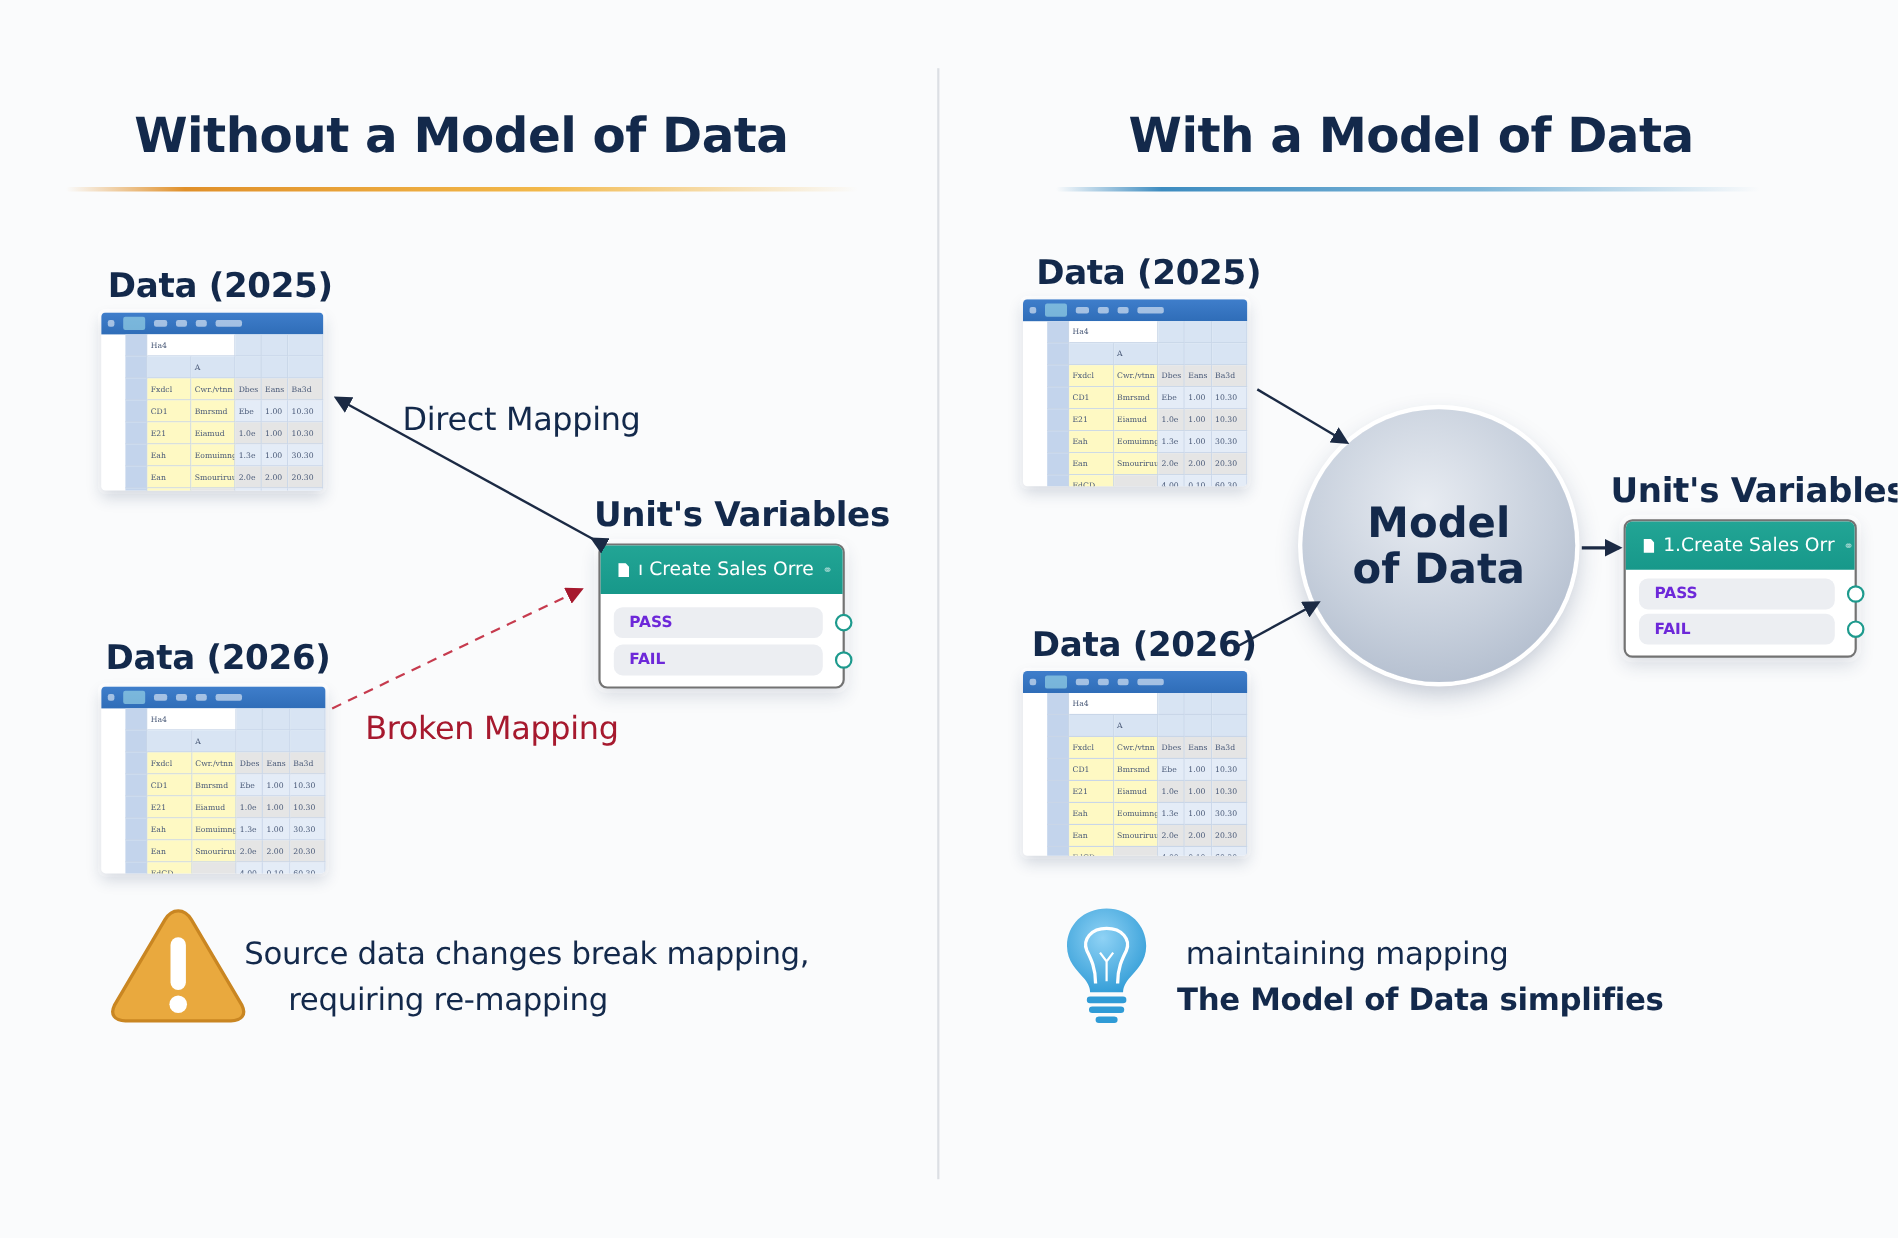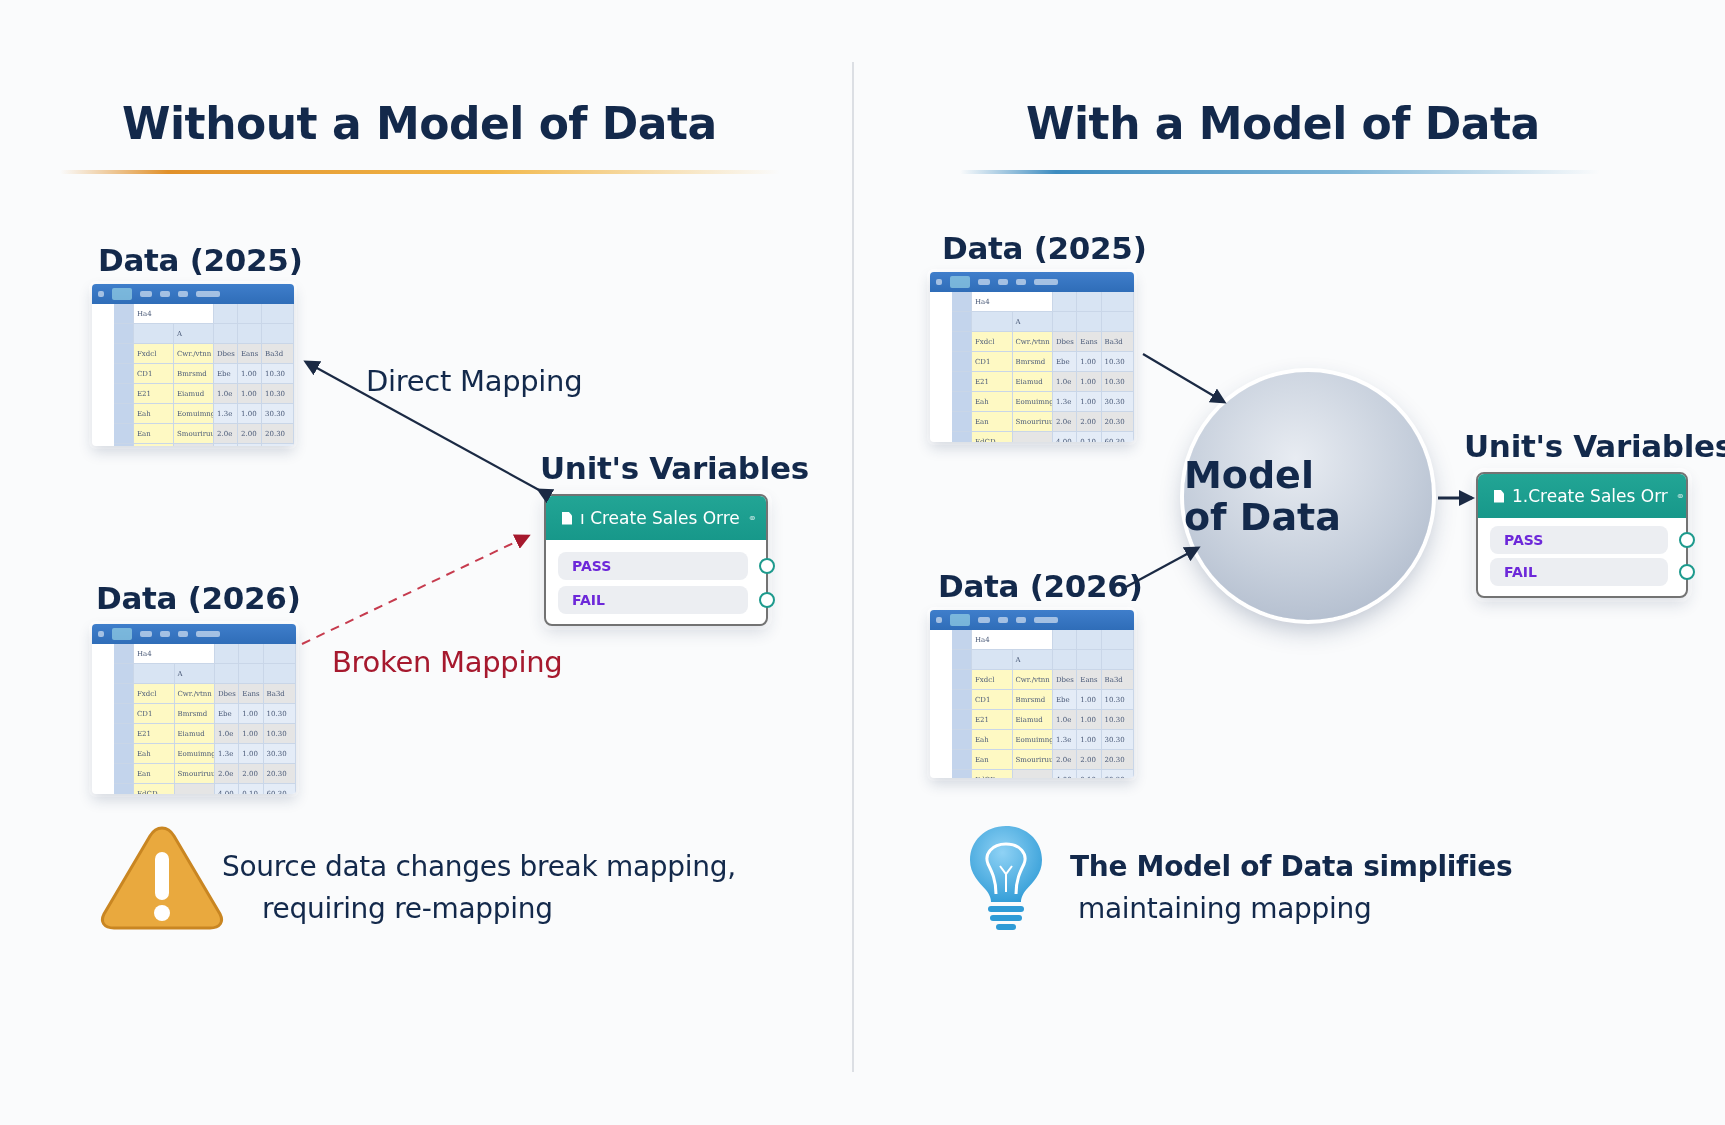--- a/index.html
+++ b/index.html
@@ -36,21 +36,21 @@
                color:#fff; font-size:17px; padding-left:16px; gap:8px; white-space:nowrap; overflow:hidden; }
   .doc-icon { width:10px; height:13px; background:#fff; clip-path:polygon(0 0,65% 0,100% 30%,100% 100%,0 100%); flex:none; }
   .head-dots { color:rgba(255,255,255,0.6); font-size:11px; margin-left:auto; padding-right:10px; }
   .var-row { position:absolute; left:12px; right:18px; height:28px; background:#eceef2; border-radius:8px; font-size:14px;
              font-weight:bold; color:#6d28d9; display:flex; align-items:center; padding-left:14px; }
   .port { position:absolute; width:12px; height:12px; border:2px solid #1d9a8d; border-radius:50%; background:#fff; right:-9px; }
 
   
   .model-circle { border-radius:50%; background:radial-gradient(circle at 45% 35%, #e8ecf2 0%, #c5cedb 55%, #a6b2c5 100%);
                   box-shadow:0 0 0 4px #fff, 0 10px 24px rgba(30,50,90,0.28); display:flex; flex-direction:column;
-                  align-items:flex-start; justify-content:center; }
+                  align-items:center; justify-content:center; }
   .model-text { font-size:38px; font-weight:bold; color:#13294b; line-height:42px; text-align:center; }
 </style>
 </head>
 <body>
 
 <div class="abs title" style="left:122px; top:98px;">Without a Model of Data</div>
 <div class="abs underline ul-orange" style="left:60px; top:170px; width:720px;"></div>
 
 <div class="abs label" style="left:98px; top:242px;">Data (2025)</div>
 <div class="abs sheet" style="left:92px; top:284px; width:202px; height:162px;">
@@ -389,15 +389,15 @@
     </radialGradient>
   </defs>
   <path d="M40 4 C61 4 76 19 76 38 C76 52 67 60 60 68 C56 73 55 77 55 80 L25 80 C25 77 24 73 20 68 C13 60 4 52 4 38 C4 19 19 4 40 4 Z" fill="url(#bulbG)"></path>
   <path d="M30 72 C30 58 26 50 22 42 C18 32 26 22 40 22 C54 22 62 32 58 42 C54 50 50 58 50 72" fill="none" stroke="#fff" stroke-width="3"></path>
   <path d="M34 44 L40 52 L46 44 M40 52 L40 70" fill="none" stroke="#fff" stroke-width="2"></path>
   <rect x="22" y="84" width="36" height="6" rx="3" fill="#2f9bd6"></rect>
   <rect x="24" y="93" width="32" height="6" rx="3" fill="#2f9bd6"></rect>
   <rect x="30" y="102" width="20" height="6" rx="3" fill="#2f9bd6"></rect>
 </svg>
 <div class="abs caption" style="left:1070px; top:846px;">
+  <div style="padding-left:8px;">maintaining mapping</div>
   <div style="font-weight:bold;">The Model of Data simplifies</div>
-  <div style="padding-left:8px;">maintaining mapping</div>
 </div>
 
 </body></html>

